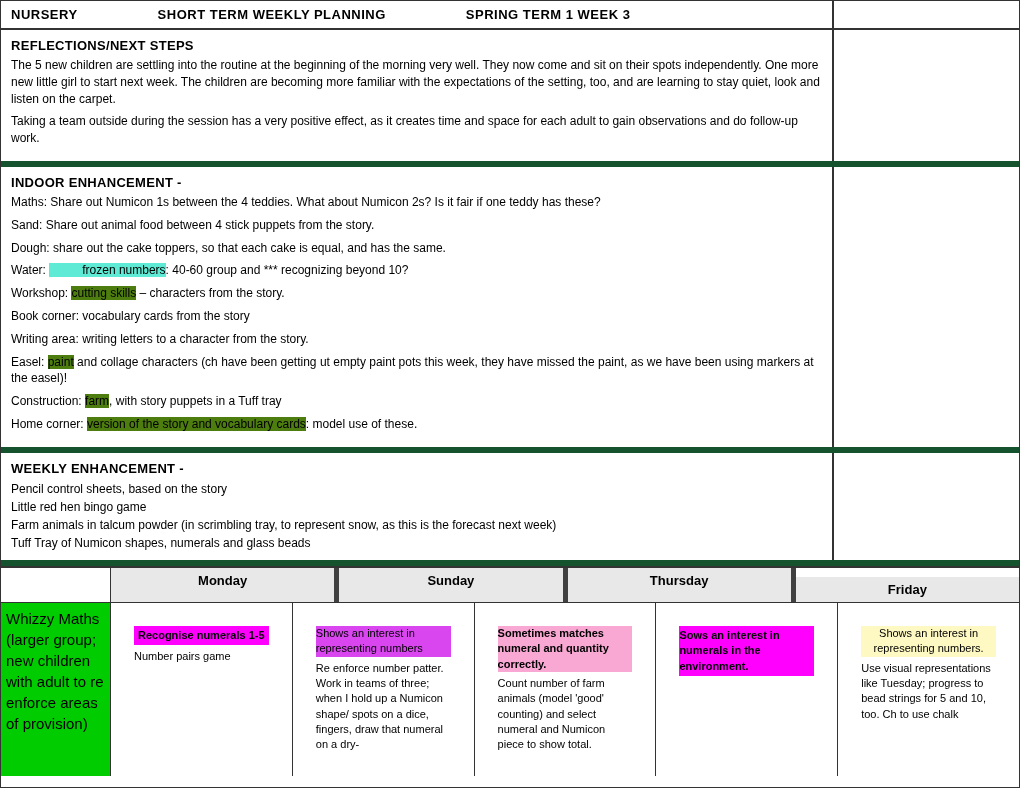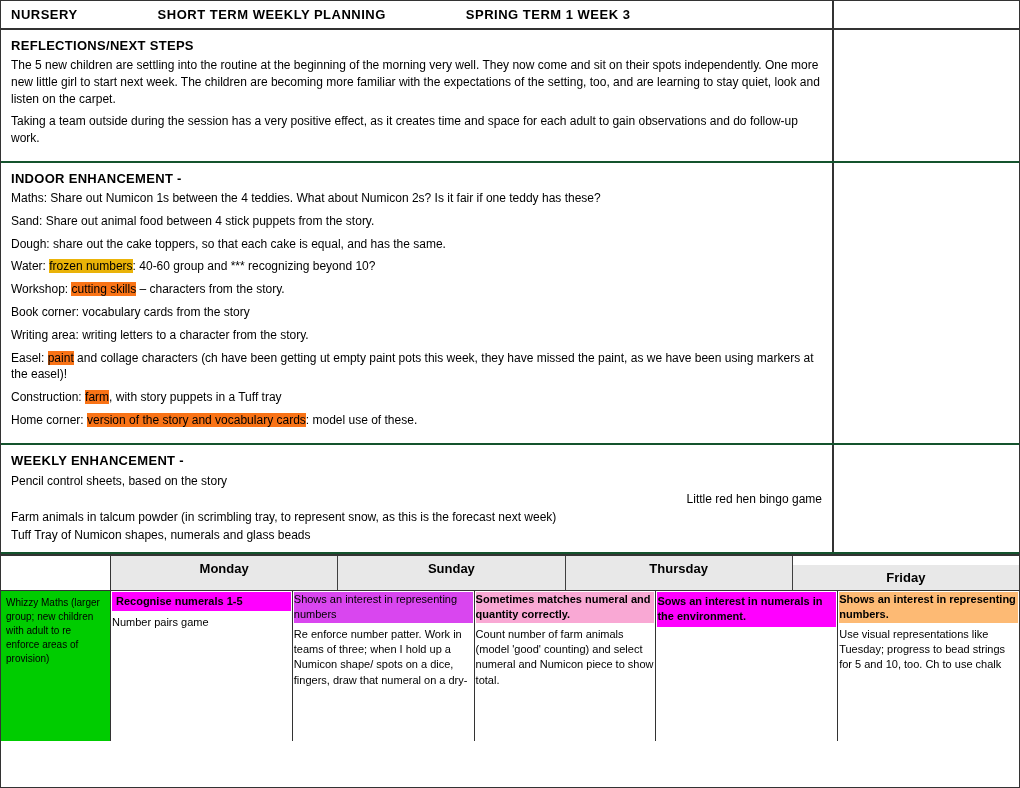--- a/index.html
+++ b/index.html
@@ -25,21 +25,21 @@
     }
     .header-main .spacer { margin: 0 40px; }
     .header-side {
       width: 185px;
       padding: 6px 10px;
     }
 
     
     .section {
       display: flex;
-      border-bottom: 2px solid #14532d;
+      border-bottom: 6px solid #14532d;
     }
     .section-main {
       flex: 1;
       padding: 8px 10px;
       border-right: 2px solid #333;
     }
     .section-side {
       width: 185px;
       padding: 8px 10px;
     }
@@ -48,86 +48,87 @@
       font-size: 13px;
       margin-bottom: 4px;
       letter-spacing: 0.3px;
     }
     .section-main p {
       margin-bottom: 6px;
       line-height: 1.4;
     }
 
     
-    .hl-cyan { background: #eab308; }
-    .hl-green { background: #f97316; }
+    .hl-cyan { background: #5eead4; padding-left: 33px; }
+    .hl-green { background: #4d7c0f; }
 
     
     .planning-grid {
       border-top: 2px solid #333;
     }
     .day-headers {
       display: flex;
       border-bottom: 1px solid #333;
     }
     .day-label-left {
       width: 110px;
       min-width: 110px;
       border-right: 1px solid #333;
     }
     .day-header {
       flex: 1;
       text-align: center;
       padding: 5px 4px;
       font-weight: bold;
       font-size: 13px;
-      border-right: 1px solid #404040;
+      border-right: 5px solid #404040;
       background: #e8e8e8;
     }
     .day-header:last-child { border-right: none; margin-top: 9px; }
 
     .day-cells {
       display: flex;
       min-height: 150px;
     }
     .day-cell-left {
       width: 110px;
       min-width: 110px;
       border-right: 1px solid #333;
       padding: 5px;
       background: #00cc00;
       color: #000;
-      font-size: 10px;
+      font-size: 15px;
       line-height: 1.4;
     }
     .day-cell {
       flex: 1;
       border-right: 1px solid #333;
-      padding: 1px;
+      padding: 23px;
       font-size: 11px;
       line-height: 1.4;
       vertical-align: top;
     }
     .day-cell:last-child { border-right: none; }
 
     .cell-tuesday { background: #fff; }
     .cell-wednesday { background: #fff; }
     .cell-thursday { background: #fff; }
     .cell-friday { background: #fff; }
 
     .thursday-highlight {
       background: #ff00ff;
       color: #000;
       font-weight: bold;
       padding: 2px 0;
     }
     .friday-highlight {
-      background: #fdba74;
-      color: #000;
-      font-weight: bold;
+      background: #fef9c3;
+      color: #000;
+      font-weight: normal;
+      text-align: center;
     }
     .tuesday-highlight {
       background: #d946ef;
       color: #000;
       font-weight: normal;
     }
     .wed-highlight {
       background: #f9a8d4;
       color: #000;
       font-weight: bold;
@@ -190,21 +191,21 @@
       </p>
     </div>
     <div class="section-side"></div>
   </div>
 
   <div class="section">
     <div class="section-main">
       <div class="section-title">WEEKLY ENHANCEMENT -</div>
       <div>
         <div style="line-height:1.5;">Pencil control sheets, based on the story</div>
-        <div style="line-height:1.5;text-align:right;">Little red hen bingo game</div>
+        <div style="line-height:1.5;">Little red hen bingo game</div>
         <div style="line-height:1.5;">Farm animals in talcum powder (in scrimbling tray, to represent snow, as this is the forecast next week)</div>
         <div style="line-height:1.5;">Tuff Tray of Numicon shapes, numerals and glass beads</div>
       </div>
     </div>
     <div class="section-side"></div>
   </div>
 
   <div class="planning-grid">
 
     <div class="day-headers">

